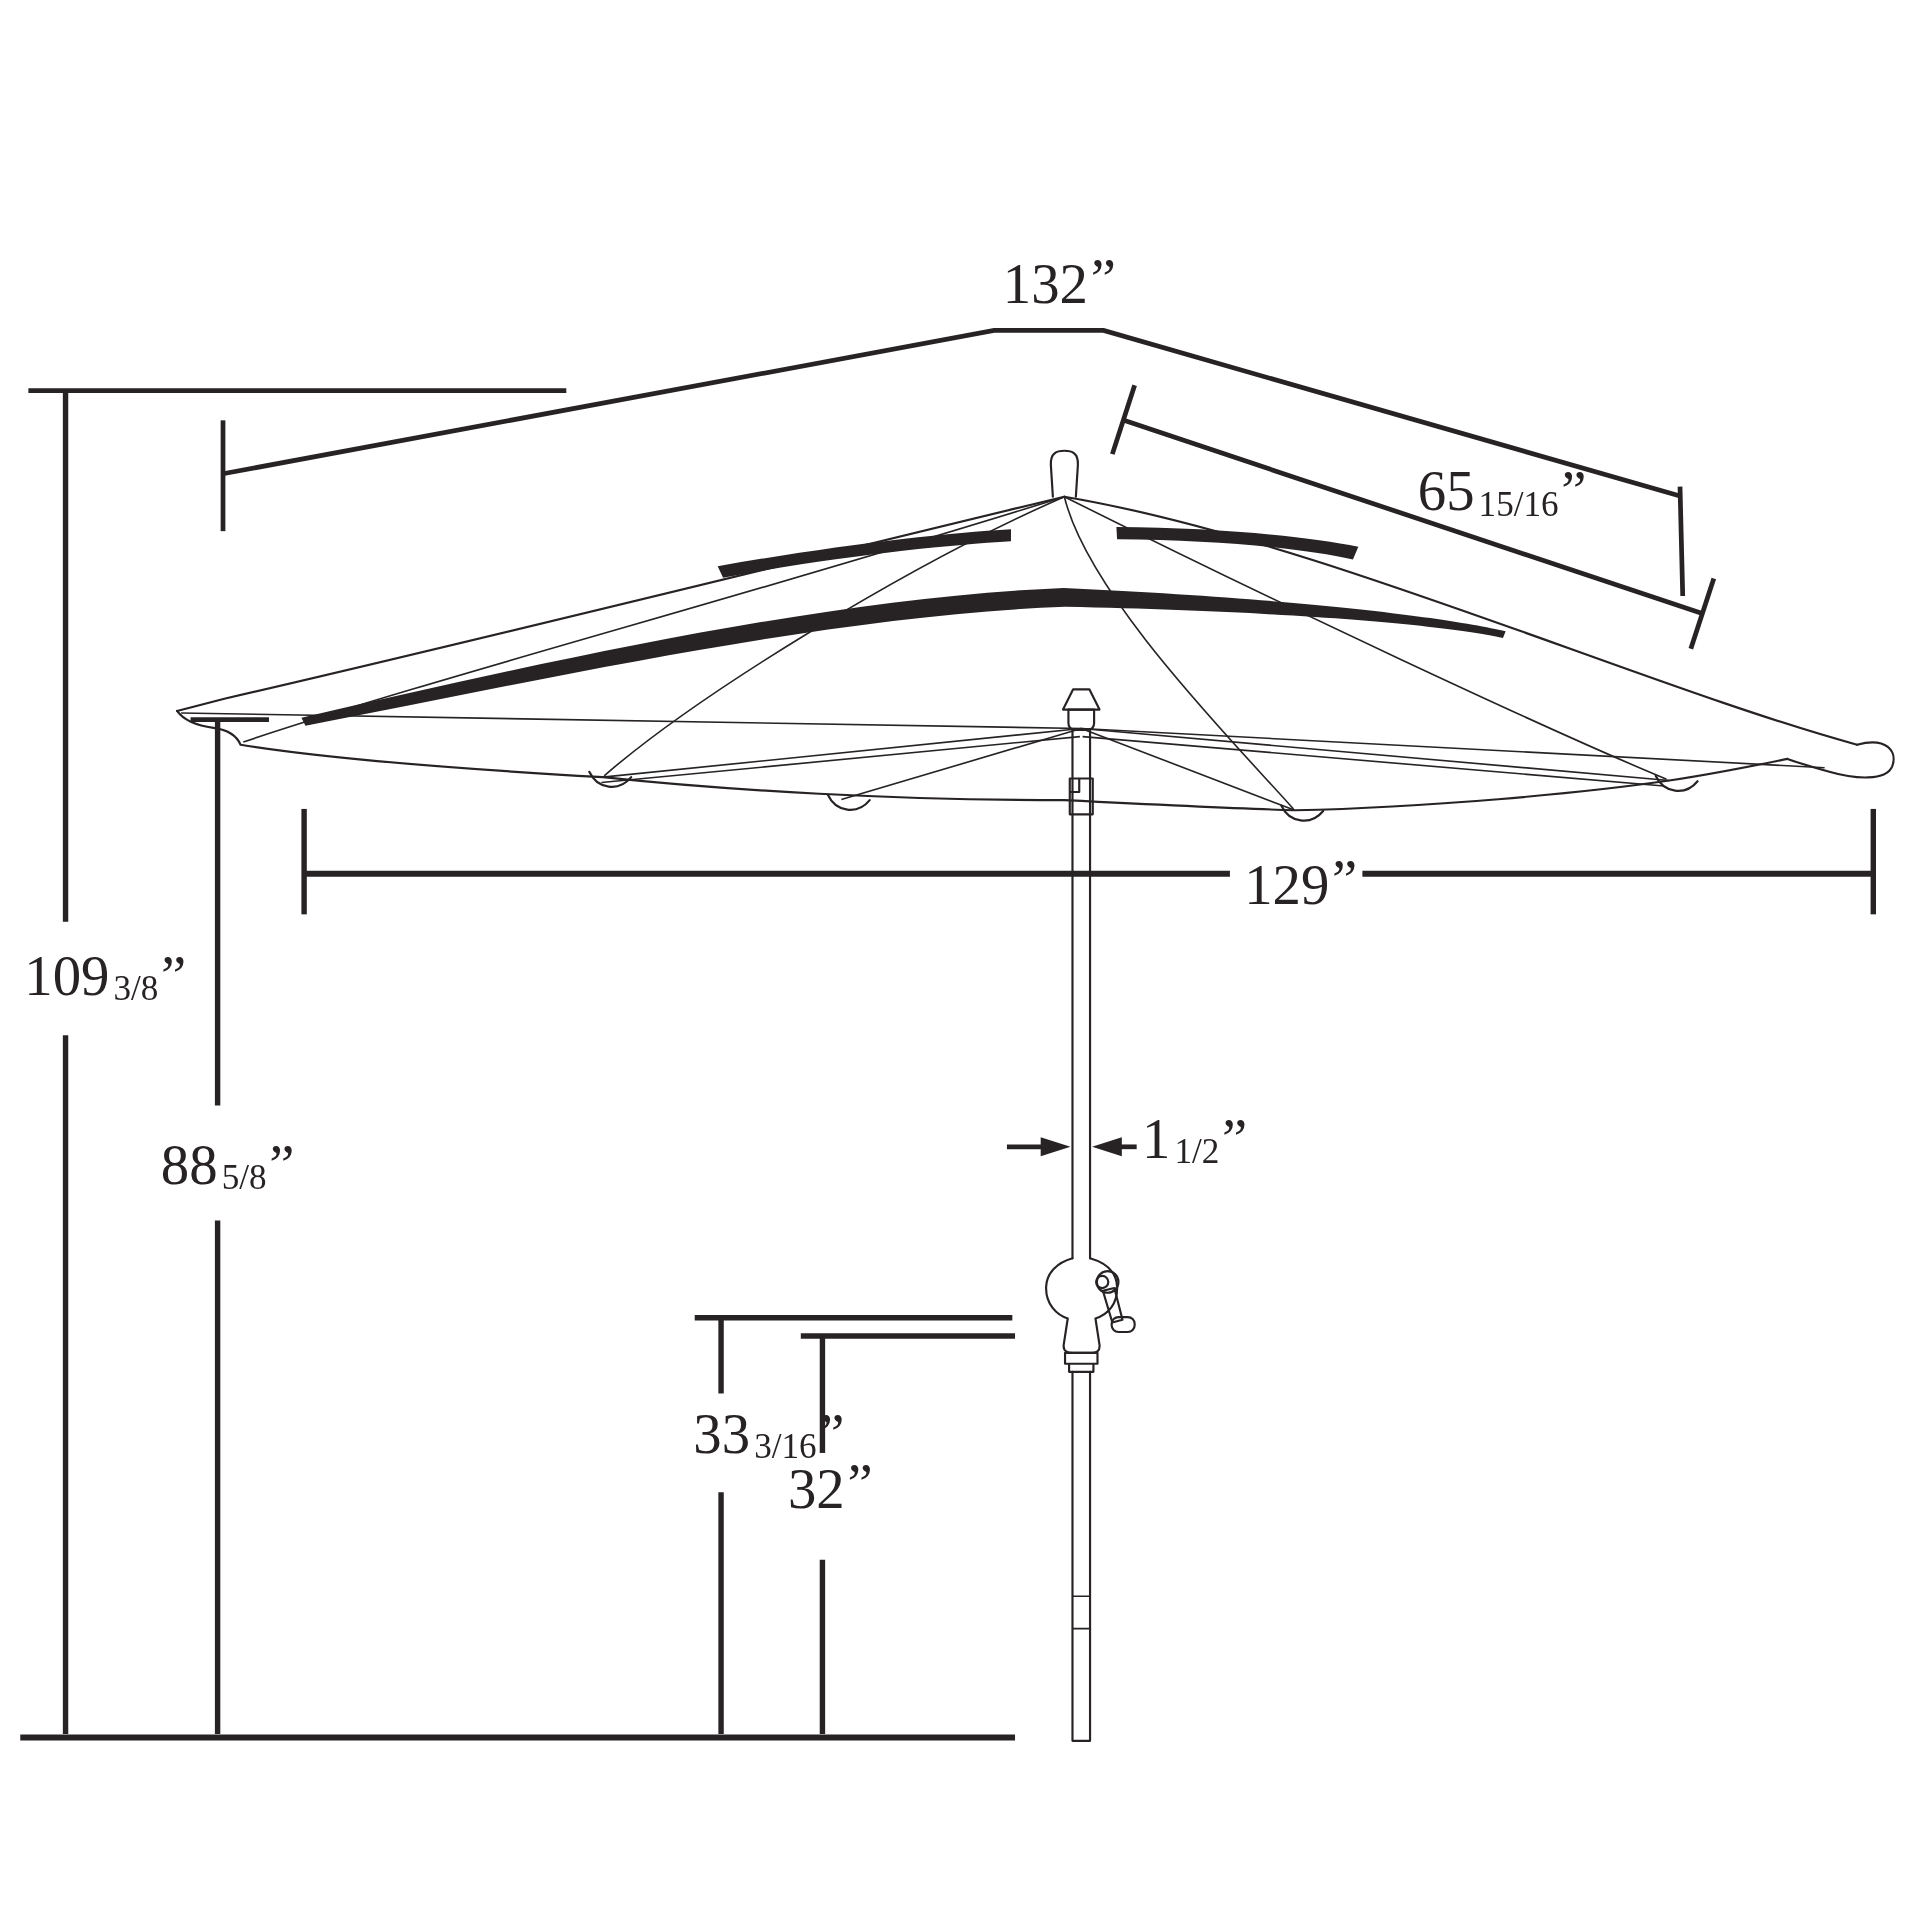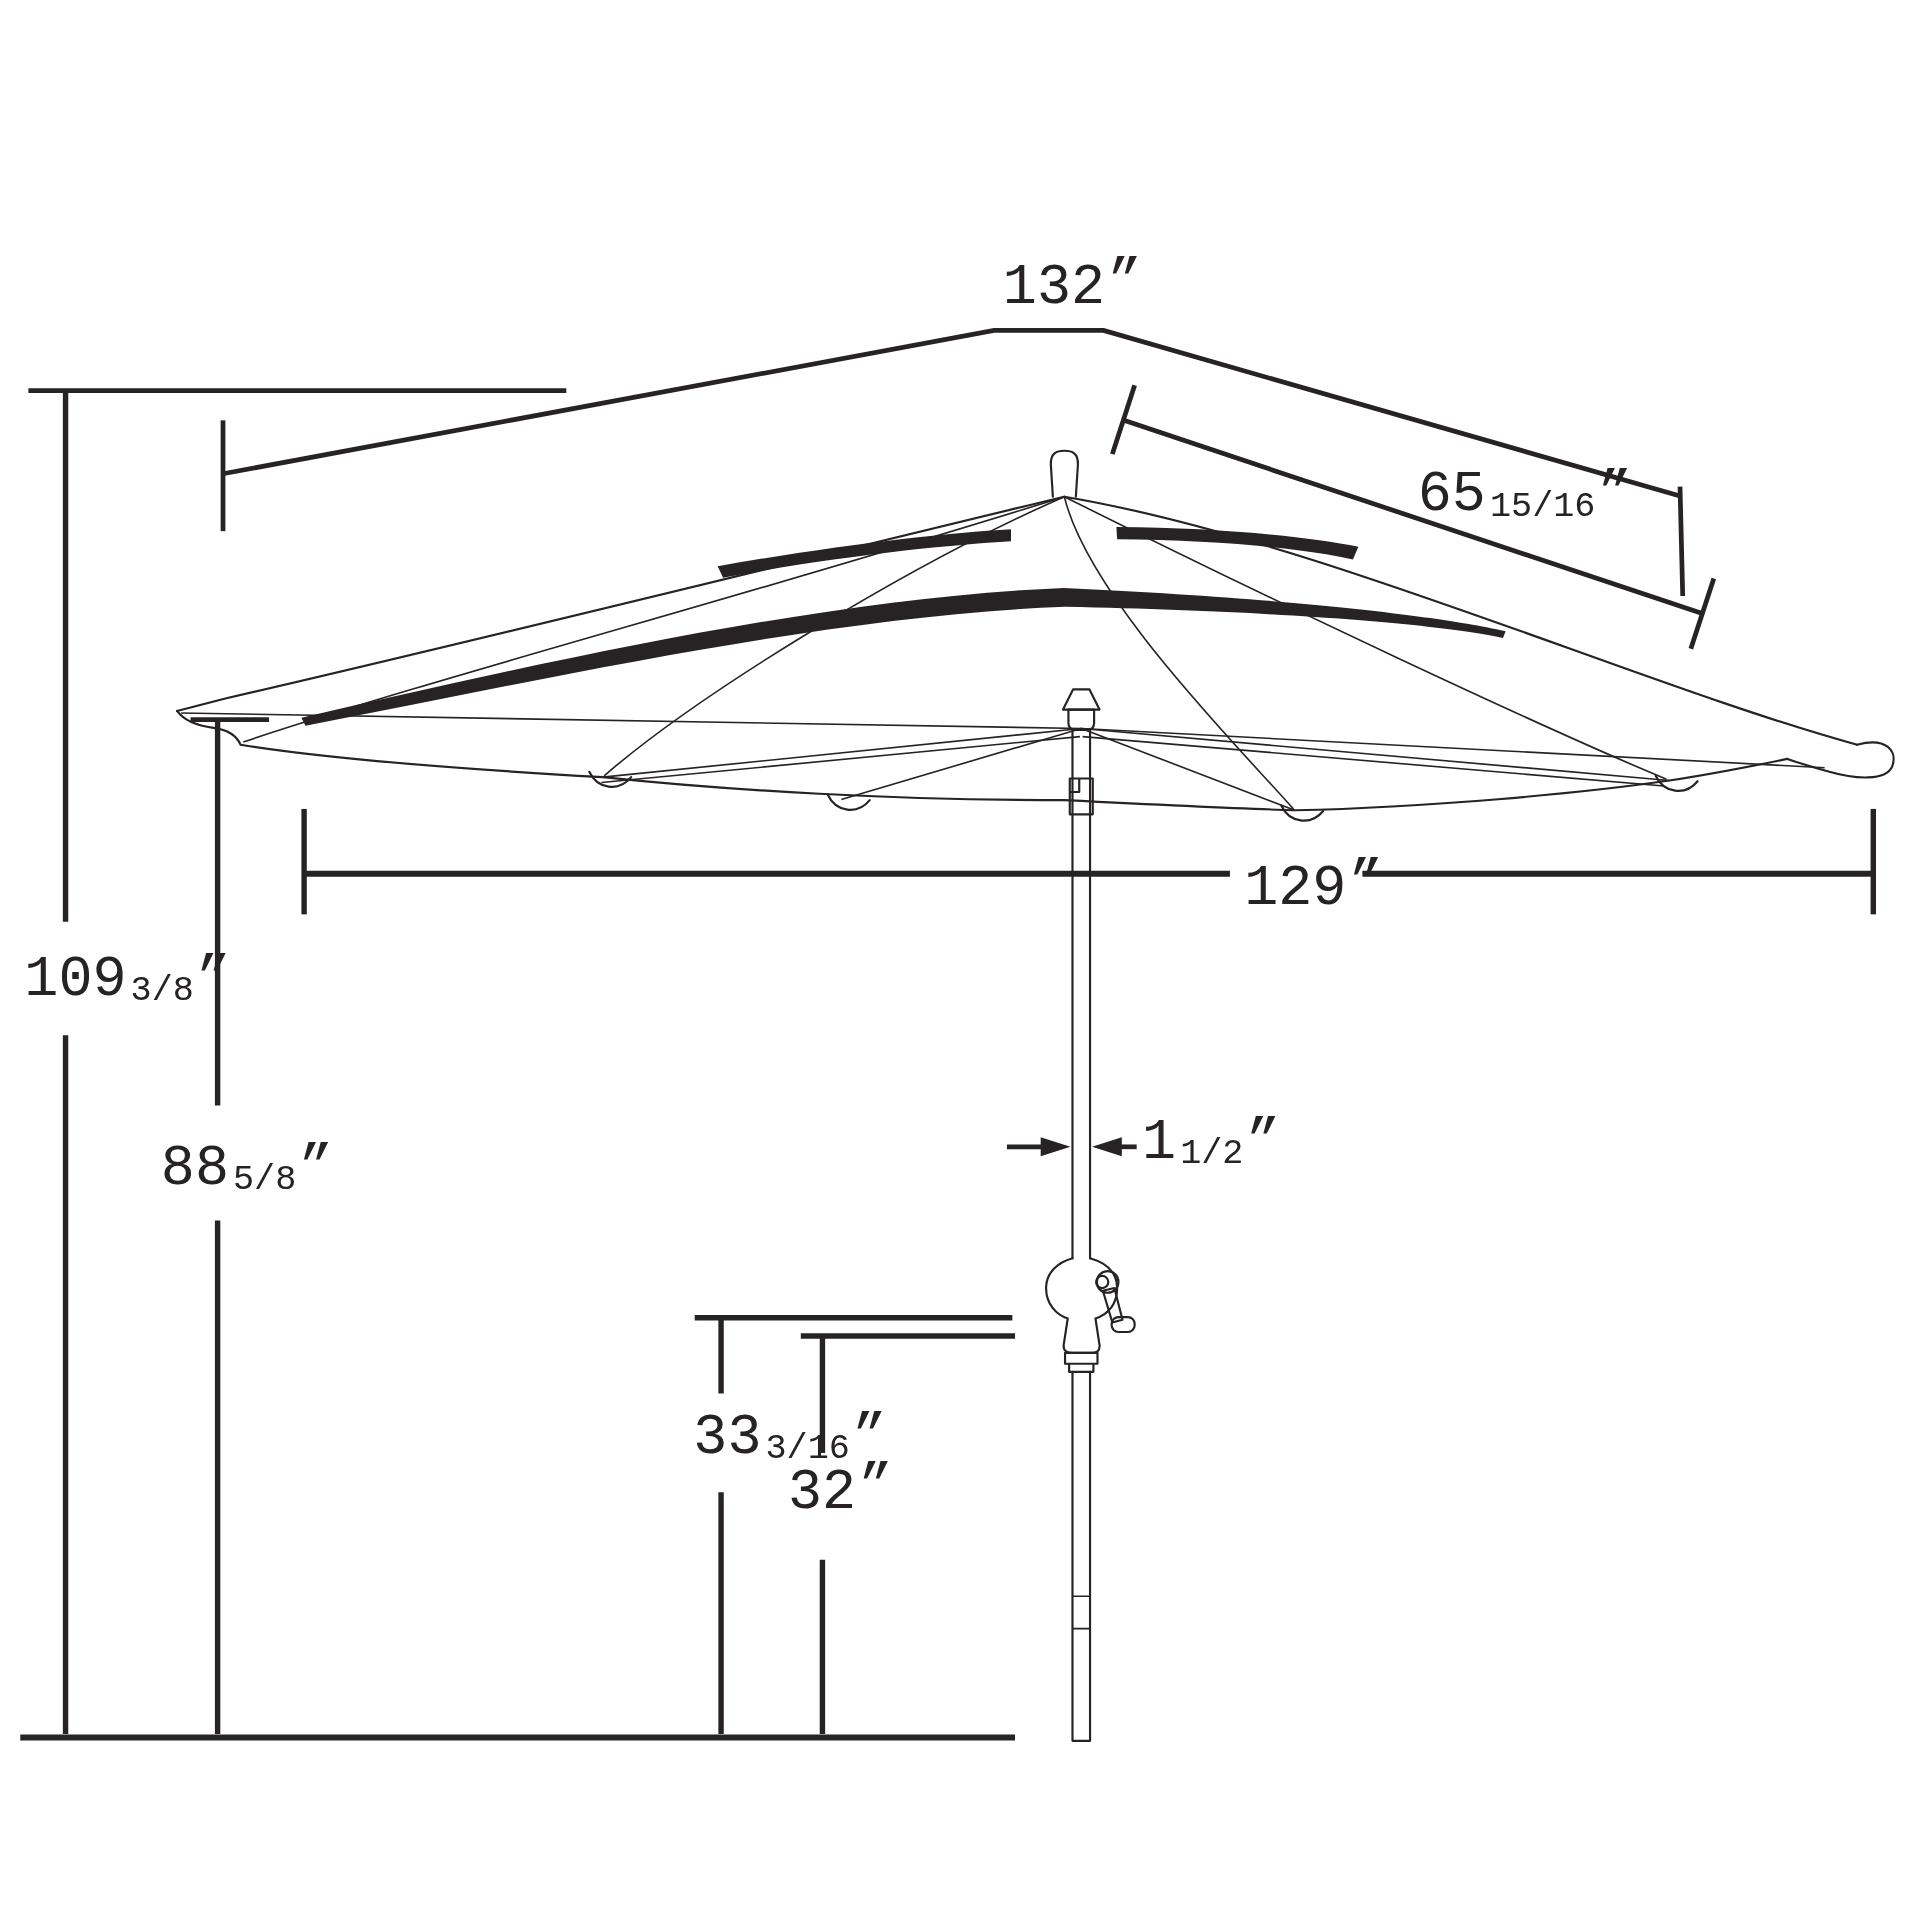--- a/index.html
+++ b/index.html
@@ -1,17 +1,17 @@
 <!DOCTYPE html>
 <html style="font-size:10.8px"><head>
 <meta charset="utf-8">
 <style>
   html,body{margin:0;padding:0;background:#ffffff;}
   .stage{position:relative;width:1926px;height:1908px;background:#ffffff;overflow:hidden;
-         font-family:Liberation Mono, monospace;}
+         font-family:Liberation Serif, serif;}
   svg{position:absolute;left:0;top:0;}
   .art{stroke:#272324;fill:none;stroke-width:3.2;stroke-linejoin:round;stroke-linecap:round;}
   .art-thin{stroke:#272324;fill:none;stroke-width:2.4;}
   .band{fill:#272324;stroke:none;}
   .dim{stroke:#272324;fill:none;stroke-width:7;stroke-linecap:butt;}
   .dim-bold{stroke:#272324;fill:none;stroke-width:9;stroke-linecap:butt;}
   .tick{stroke:#272324;fill:none;stroke-width:8;stroke-linecap:butt;}
   .arrowhead{fill:#272324;stroke:none;}
   text{fill:#272324;}
   .num{font-size:84px;}

